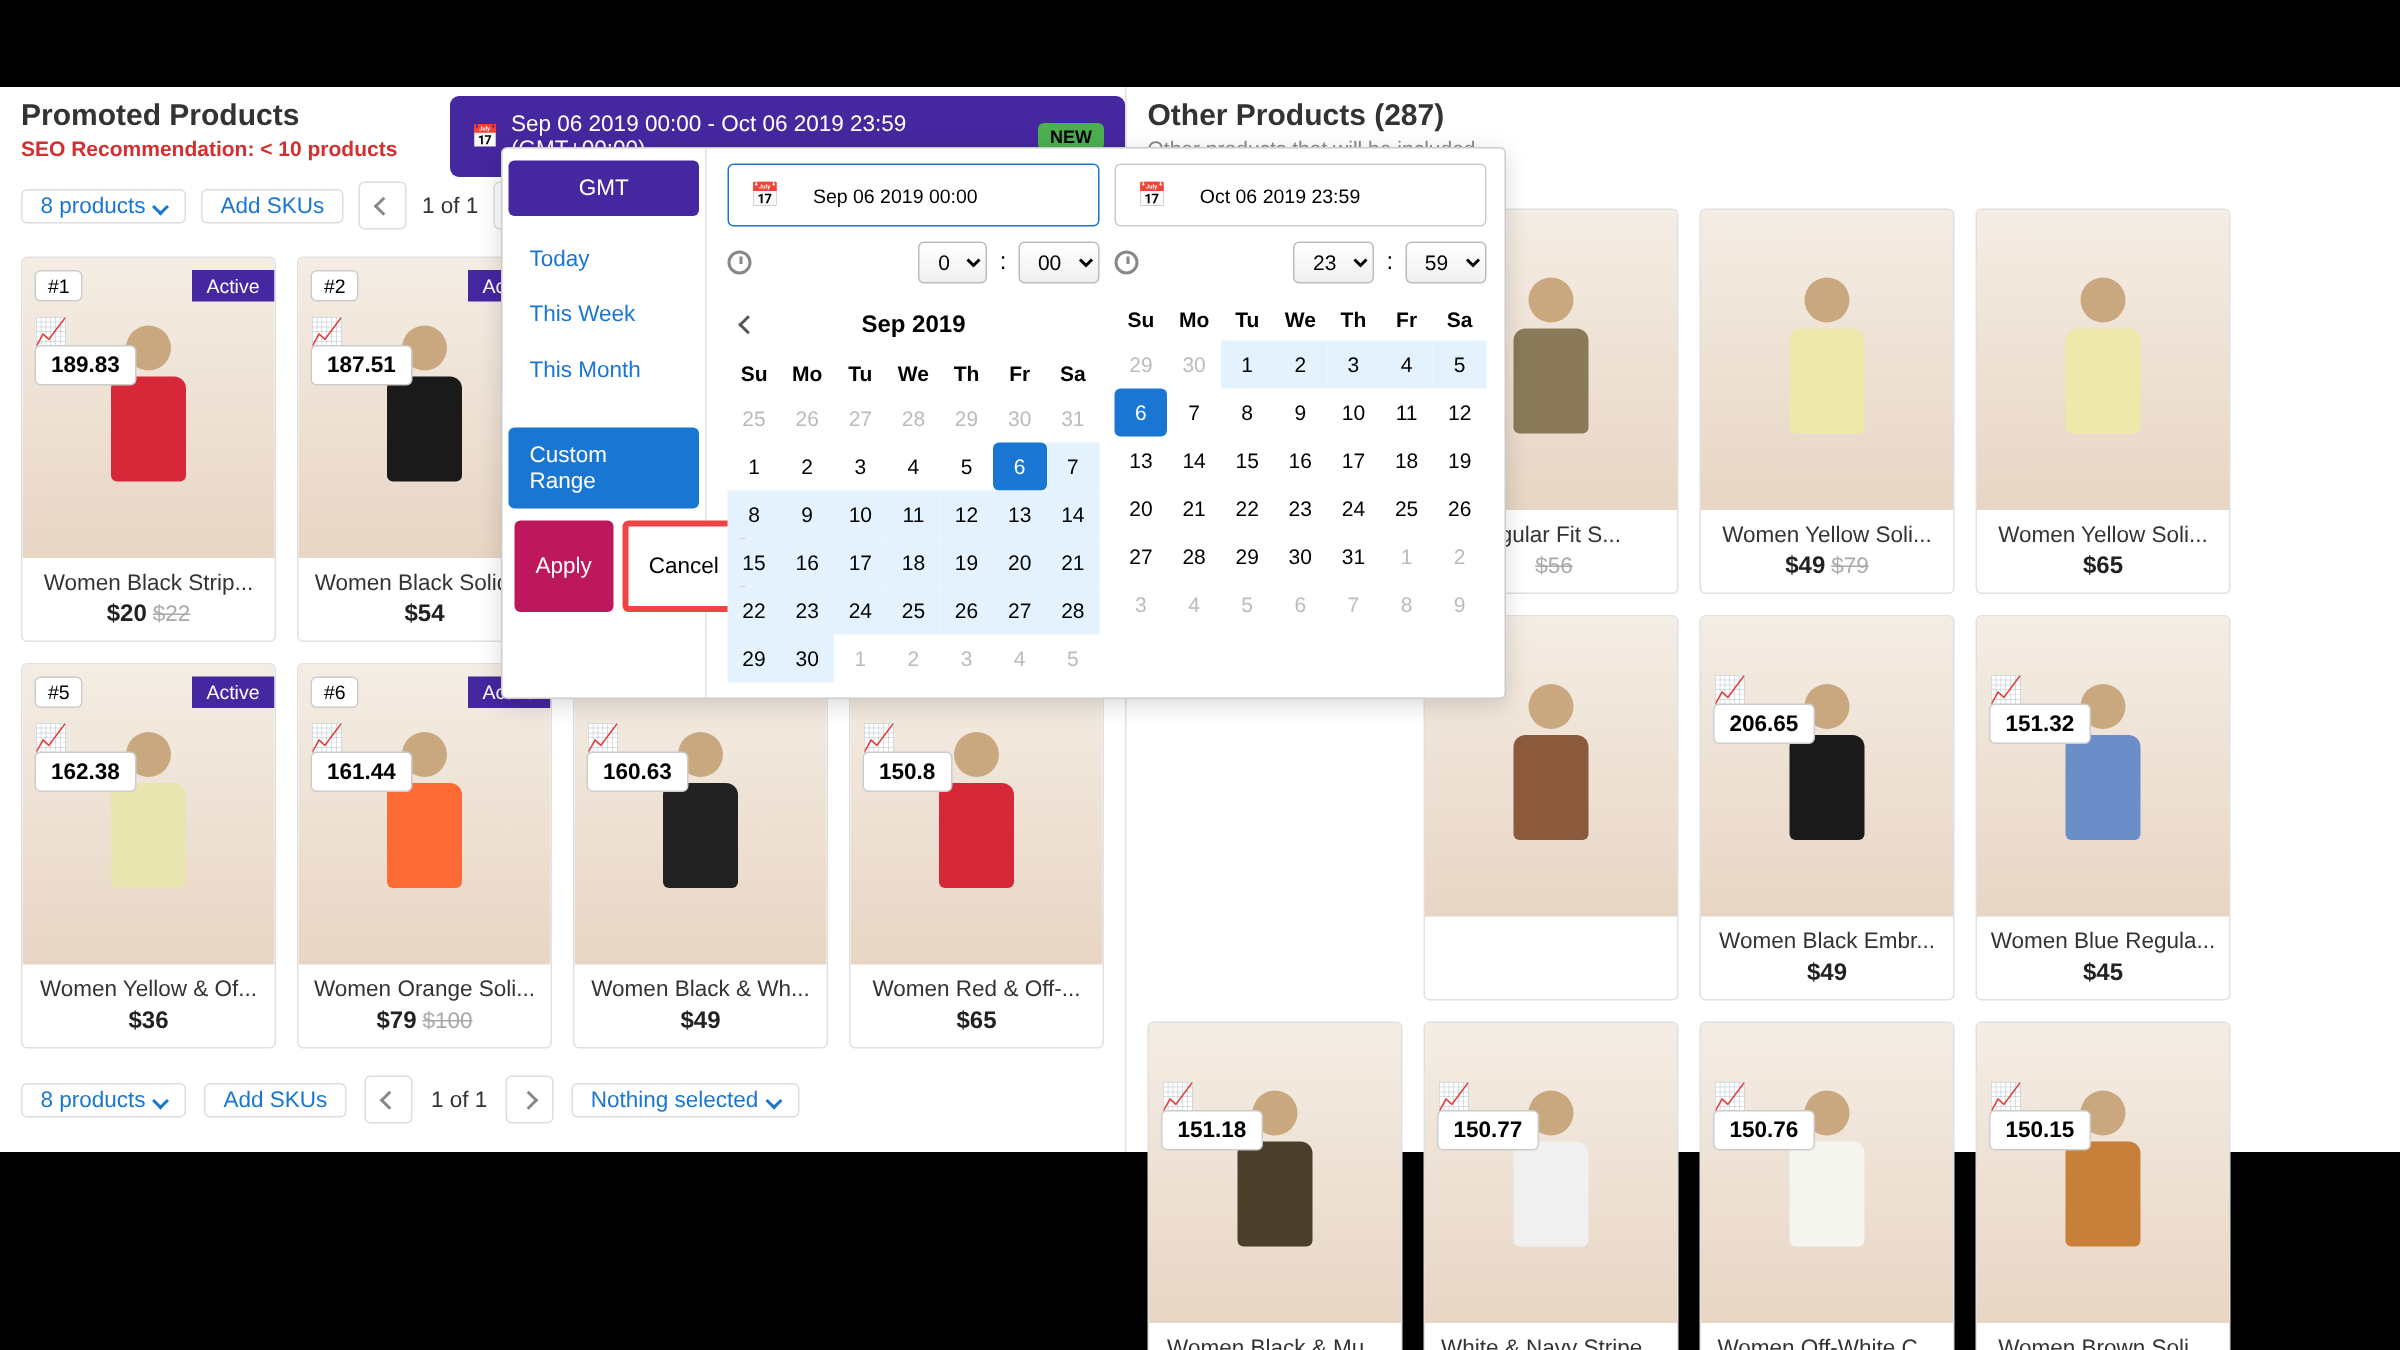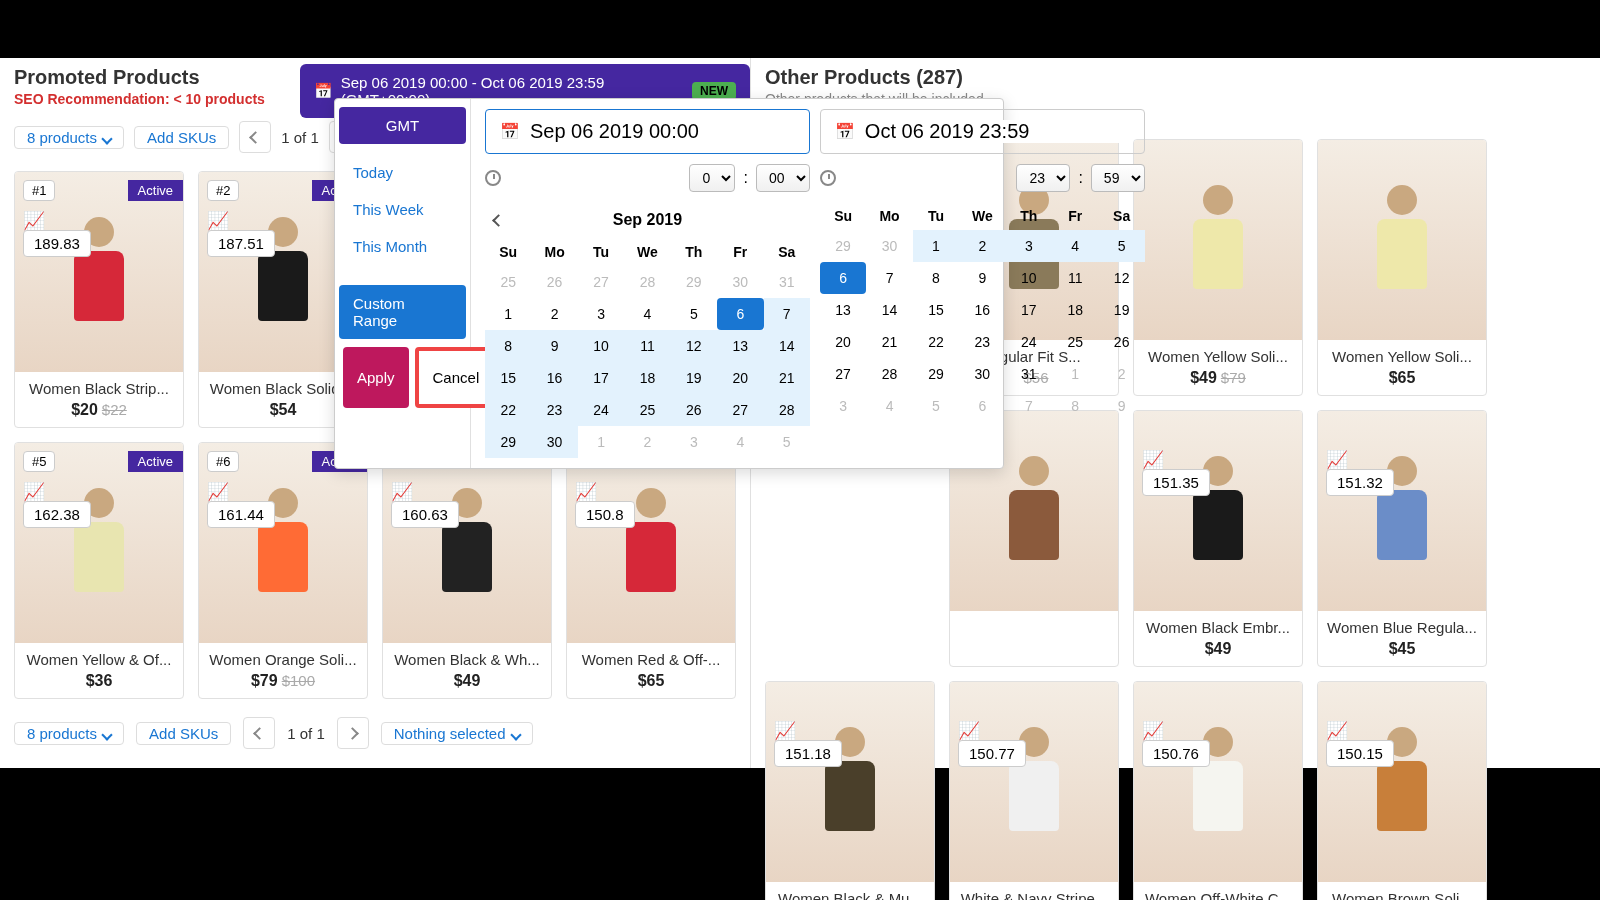--- a/index.html
+++ b/index.html
@@ -15,21 +15,21 @@
 .btn-pill { background: #fff; border: 1px solid #ddd; border-radius: 4px; padding: 2px 12px; font-size: 15px; color: #1976d2; cursor: pointer; display: inline-flex; align-items: center; gap: 6px; }
 .pager-btn { width: 32px; height: 32px; border: 1px solid #ddd; border-radius: 4px; background: #fff; display: inline-flex; align-items: center; justify-content: center; cursor: pointer; color: #888; }
 .page-indicator { font-size: 15px; color: #333; }
 .grid { display: grid; grid-template-columns: repeat(4, 170px); gap: 14px; margin-top: 18px; }
 .grid-right { grid-template-columns: repeat(4, 170px); }
 .card { border: 1px solid #e0e0e0; border-radius: 4px; background: #fff; overflow: hidden; display: flex; flex-direction: column; }
 .card-img { height: 200px; background: linear-gradient(135deg, #e8d5c4 0%, #d4b896 50%, #c9a880 100%); position: relative; display: flex; align-items: center; justify-content: center; }
 .card-rank { position: absolute; top: 8px; left: 8px; background: #fff; border: 1px solid #ccc; border-radius: 4px; padding: 2px 8px; font-size: 13px; }
 .card-status { position: absolute; top: 8px; right: 0; background: #4527a0; color: #fff; padding: 3px 10px; font-size: 13px; }
 .card-trend { position: absolute; top: 38px; left: 8px; font-size: 18px; color: #444; }
-.card-score { position: absolute; top: 58px; left: 8px; background: #fff; border: 1px solid #ccc; border-radius: 4px; padding: 4px 10px; font-size: 15px; }
+.card-score { position: absolute; top: 58px; left: 8px; background: #fff; border: 1px solid #ccc; border-radius: 4px; padding: 4px 10px; font-size: 15px; font-weight: bold; }
 .card-body { padding: 8px; text-align: center; }
 .card-title { font-size: 15px; color: #333; white-space: nowrap; overflow: hidden; text-overflow: ellipsis; }
 .card-price { margin-top: 4px; font-size: 16px; font-weight: bold; color: #222; }
 .card-price-old { color: #aaa; text-decoration: line-through; font-weight: normal; margin-left: 4px; font-size: 15px; }
 .bottom-bar { display: flex; align-items: center; gap: 12px; margin-top: 18px; }
 
 .date-btn { position: absolute; top: 6px; left: 300px; background: #4527a0; color: #fff; border-radius: 6px; padding: 10px 14px; font-size: 15px; display: flex; align-items: center; gap: 8px; z-index: 5; }
 .new-badge { background: #4caf50; color: #000000; padding: 2px 8px; border-radius: 4px; font-size: 12px; font-weight: bold; }
 
 .picker { position: absolute; top: 98px; left: 334px; width: 670px; background: #fff; border: 1px solid #ccc; border-radius: 4px; box-shadow: 0 4px 16px rgba(0,0,0,0.15); z-index: 100; display: flex; }
@@ -37,21 +37,21 @@
 .tz-btn { width: 100%; background: #4527a0; color: #fff; padding: 10px; border: none; border-radius: 4px; font-size: 15px; font-weight: 500; margin-bottom: 10px; }
 .range-opt { display: block; padding: 10px 14px; font-size: 15px; color: #1976d2; cursor: pointer; }
 .range-opt.active { background: #1976d2; color: #fff; border-radius: 4px; margin-top: 20px; }
 .action-row { padding: 8px 4px; display: flex; gap: 6px; }
 .btn-apply { background: #be185d; color: #fff; border: none; padding: 22px 14px; border-radius: 4px; font-size: 15px; cursor: pointer; }
 .btn-cancel { background: #fff; border: 4px solid #ef4444; padding: 10px 14px; border-radius: 4px; font-size: 15px; cursor: pointer; }
 .picker-main { flex: 1; padding: 10px 14px; }
 .date-inputs { display: flex; gap: 10px; }
 .date-input { flex: 1; border: 1px solid #1976d2; border-radius: 4px; padding: 10px 14px; display: flex; align-items: center; gap: 10px; }
 .date-input.inactive { border-color: #ccc; }
-.date-input input { border: none; outline: none; font-size: 20px; flex: 1; }
+.date-input input { border: none; outline: none; font-size: 13px; flex: 1; margin-left: 12px; }
 .time-row { display: flex; gap: 10px; margin-top: 10px; }
 .time-group { flex: 1; display: flex; align-items: center; gap: 8px; }
 .time-sel { border: 1px solid #bbb; border-radius: 4px; padding: 4px 8px; font-size: 14px; background: linear-gradient(#fff, #f0f0f0); }
 .calendars { display: flex; gap: 10px; margin-top: 10px; }
 .cal { flex: 1; }
 .cal-header { display: flex; align-items: center; justify-content: center; gap: 8px; height: 36px; font-size: 16px; font-weight: bold; position: relative; }
 .cal-nav { position: absolute; width: 26px; height: 26px; display: flex; align-items: center; justify-content: center; cursor: pointer; color: #555; }
 .cal-nav.left { left: 0; }
 .cal-nav.right { right: 0; }
 .cal-grid { display: grid; grid-template-columns: repeat(7, 1fr); text-align: center; }
@@ -267,21 +267,21 @@
             </div>
           </div>
         </div>
         <div class="card">
           <div class="card-img" style="background: linear-gradient(rgb(244, 237, 228) 0%, rgb(232, 213, 196) 100%);">
             <div class="person">
               <div class="head"></div>
               <div class="body" style="background:#1a1a1a"></div>
             </div>
             <div class="card-trend">📈</div>
-            <div class="card-score">151.35</div>
+            <div class="card-score">206.65</div>
           </div>
           <div class="card-body">
             <div class="card-title">Women Black Embr...</div>
             <div class="card-price">$49</div>
           </div>
         </div>
         <div class="card">
           <div class="card-img" style="background: linear-gradient(rgb(244, 237, 228) 0%, rgb(232, 213, 196) 100%);">
             <div class="person">
               <div class="head"></div>

